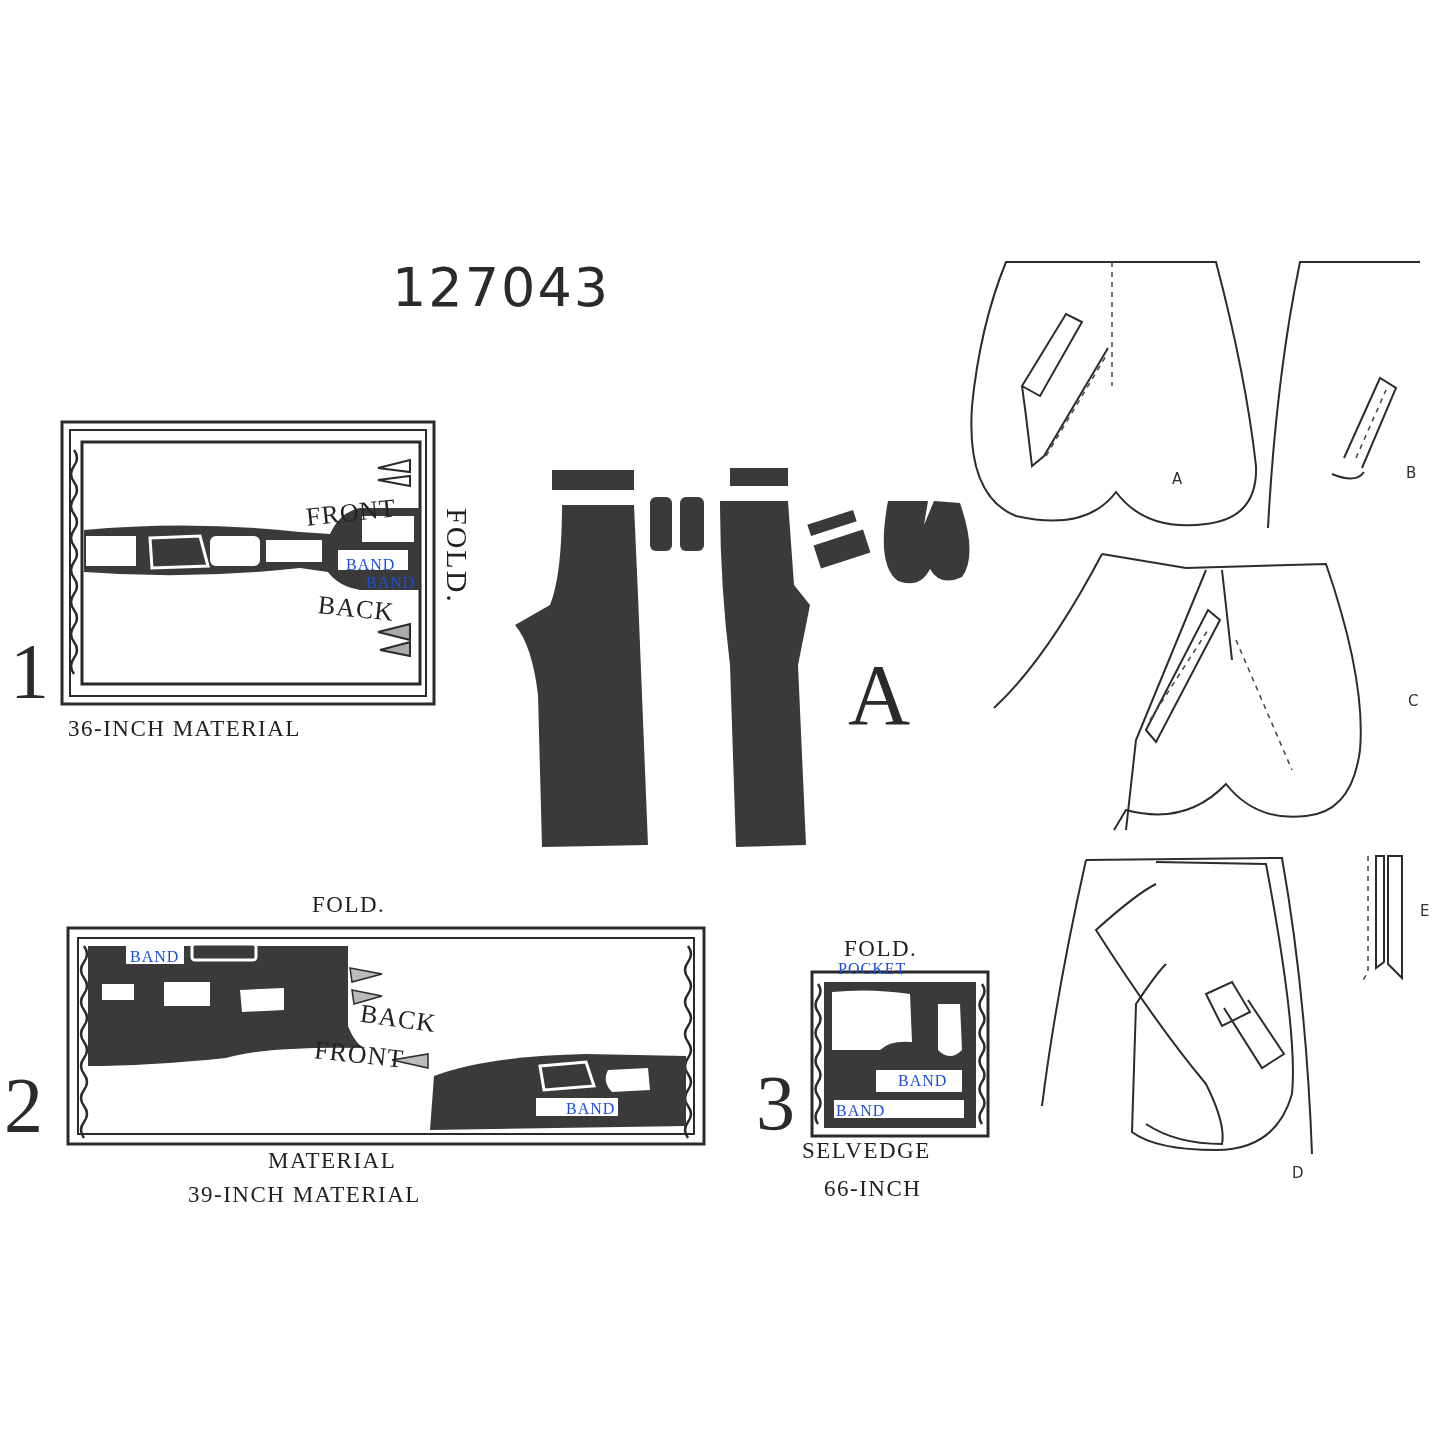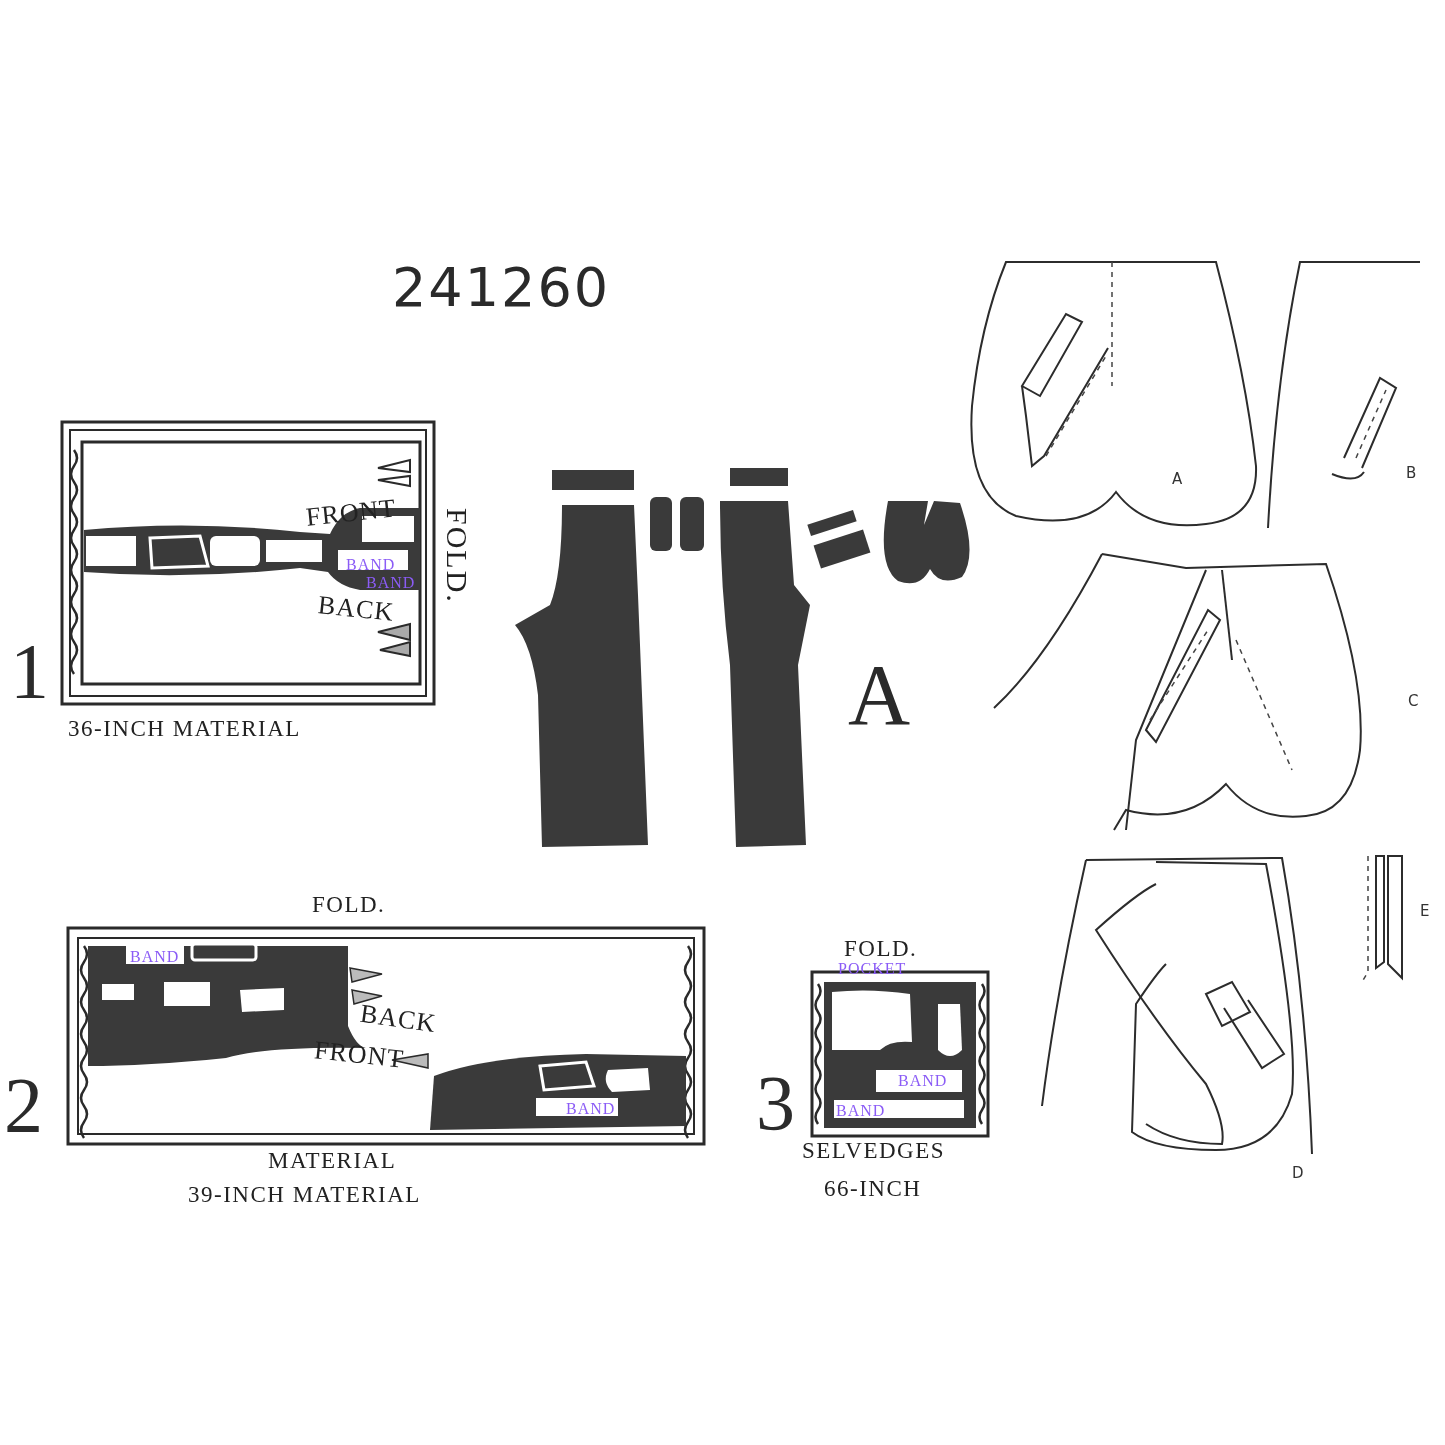--- a/index.html
+++ b/index.html
@@ -4,35 +4,35 @@
 <style>
   html, body { margin: 0; padding: 0; background: #ffffff; }
   body { width: 1445px; height: 1445px; position: relative; overflow: hidden;
          font-family: "Liberation Serif", "DejaVu Serif", serif; color: #1e1e1e; }
   .abs { position: absolute; }
   .pattern-number { font-family: "DejaVu Sans", sans-serif; font-size: 54px; letter-spacing: 2px;
                     color: #2a2a2a; font-weight: normal; }
   .layout-num { font-size: 78px; color: #2b2b2b; line-height: 1; }
   .caption { font-size: 23px; letter-spacing: 1.5px; color: #222; white-space: nowrap; }
   .lbl { font-size: 26px; letter-spacing: 1px; color: #222; white-space: nowrap; }
-  .lbl-sm { font-size: 16px; letter-spacing: 1px; color: #8b5cf6; white-space: nowrap; }
+  .lbl-sm { font-size: 16px; letter-spacing: 1px; color: #1d4ed8; white-space: nowrap; }
   .fold-vert { writing-mode: vertical-rl; font-size: 30px; letter-spacing: 2px; color: #222; }
   .diag-letter { font-family: "DejaVu Sans", sans-serif; font-size: 15px; color: #333; }
   .big-a { font-size: 86px; color: #2a2a2a; line-height: 1; }
   svg { position: absolute; overflow: visible; }
   .fabric { fill: #3a3a3a; }
   .frame { fill: none; stroke: #2a2a2a; stroke-width: 3; }
   .wave { fill: none; stroke: #2a2a2a; stroke-width: 2.5; }
   .line { fill: none; stroke: #2c2c2c; stroke-width: 2; }
   .dash { fill: none; stroke: #444; stroke-width: 1.5; stroke-dasharray: 5 5; }
 </style>
 </head>
 <body>
 
-<div class="abs pattern-number" style="left:392px; top:256px;">241260</div>
+<div class="abs pattern-number" style="left:392px; top:256px;">127043</div>
 
 <div class="abs" style="left:0; top:0;">
   <div class="abs layout-num" style="left:10px; top:632px;">1</div>
   <svg width="380" height="290" style="left:60px; top:420px;">
     <rect x="2" y="2" width="372" height="282" class="frame"></rect>
     <rect x="10" y="10" width="356" height="266" class="frame" style="stroke-width:2"></rect>
     <rect x="22" y="22" width="338" height="242" fill="none" stroke="#2a2a2a" stroke-width="3"></rect>
     <path class="wave" d="M14 30 q6 8 0 16 q-6 8 0 16 q6 8 0 16 q-6 8 0 16 q6 8 0 16 q-6 8 0 16 q6 8 0 16 q-6 8 0 16 q6 8 0 16 q-6 8 0 16 q6 8 0 16 q-6 8 0 16 q6 8 0 16 q-6 8 0 16"></path>
 
     <path class="fabric" d="M24 110 Q130 100 240 112 L270 114 Q280 92 300 88 L360 88 L360 170 L300 170 Q278 166 268 152 L240 148 Q130 160 24 152 Z"></path>
@@ -114,21 +114,21 @@
     <path class="wave" d="M8 14 q5 7 0 14 q-5 7 0 14 q5 7 0 14 q-5 7 0 14 q5 7 0 14 q-5 7 0 14 q5 7 0 14 q-5 7 0 14 q5 7 0 14 q-5 7 0 14"></path>
     <path class="wave" d="M172 14 q5 7 0 14 q-5 7 0 14 q5 7 0 14 q-5 7 0 14 q5 7 0 14 q-5 7 0 14 q5 7 0 14 q-5 7 0 14 q5 7 0 14 q-5 7 0 14"></path>
     <path d="M22 22 Q60 18 100 24 L102 72 Q80 70 70 80 Q40 80 22 80 Z" fill="#fff"></path>
     <path d="M128 34 L150 34 L152 80 Q140 92 128 80 Z" fill="#fff"></path>
     <rect x="66" y="100" width="86" height="22" fill="#fff"></rect>
     <rect x="24" y="130" width="130" height="18" fill="#fff"></rect>
   </svg>
   <div class="abs lbl-sm" style="left:838px; top:960px;">POCKET</div>
   <div class="abs lbl-sm" style="left:898px; top:1072px;">BAND</div>
   <div class="abs lbl-sm" style="left:836px; top:1102px;">BAND</div>
-  <div class="abs caption" style="left:802px; top:1138px;">SELVEDGES</div>
+  <div class="abs caption" style="left:802px; top:1138px;">SELVEDGE</div>
   <div class="abs caption" style="left:824px; top:1176px;">66-INCH</div>
 </div>
 
 <svg width="300" height="290" style="left:966px; top:256px;">
   <path class="line" d="M40 6 L250 6 Q280 120 290 210 Q292 262 240 268 Q180 276 150 236 Q120 276 50 260 Q0 240 6 150 Q14 70 40 6 Z"></path>
   <path class="dash" d="M146 6 L146 130"></path>
   <path class="line" d="M56 130 L100 58 L116 66 L74 140 Z"></path>
   <path class="line" d="M56 130 L60 160 L66 210 L78 200 L142 92"></path>
   <path class="dash" d="M80 200 L140 100"></path>
 </svg>

